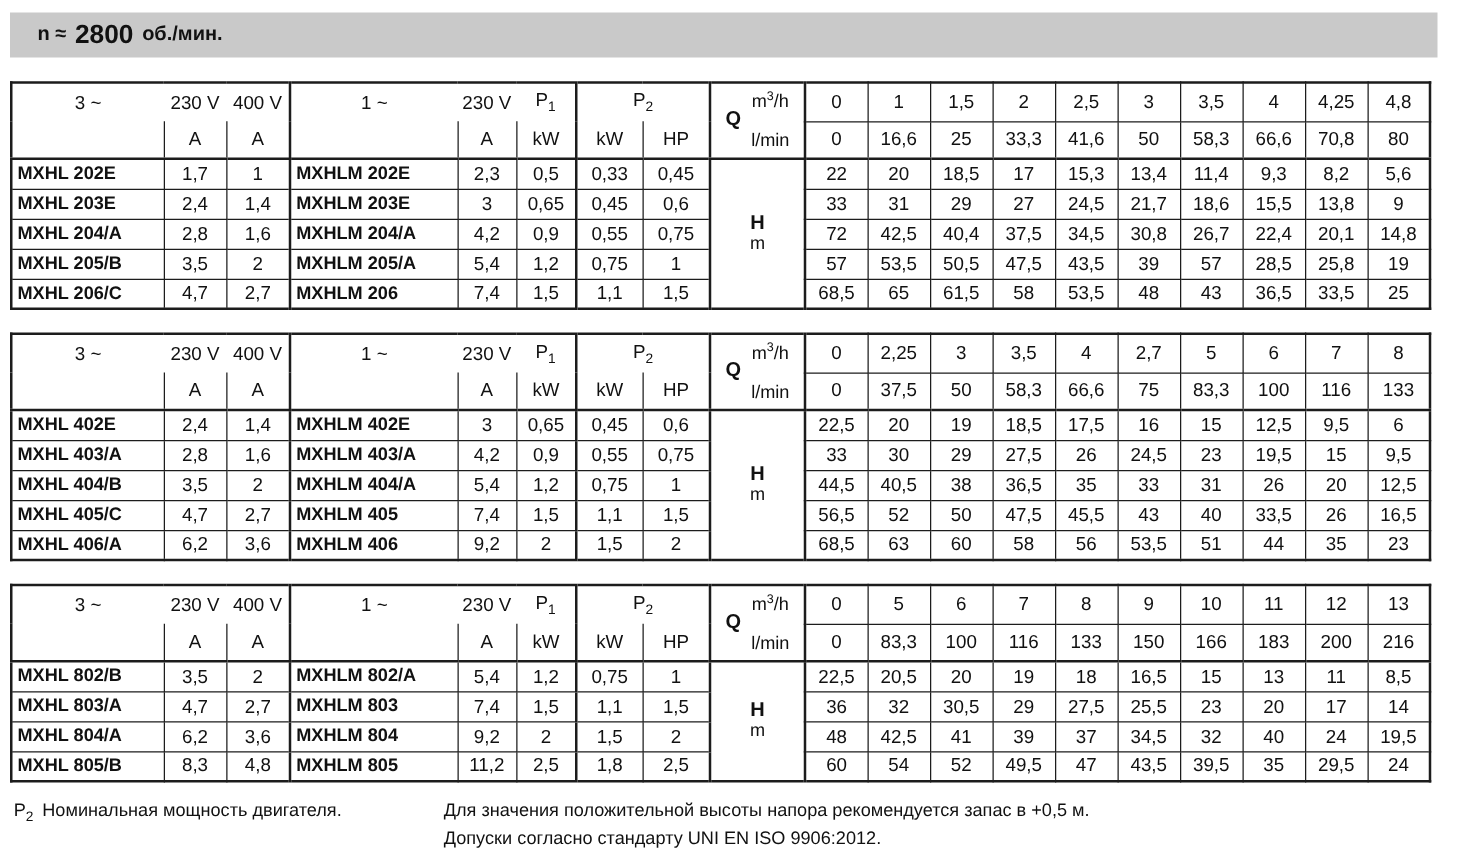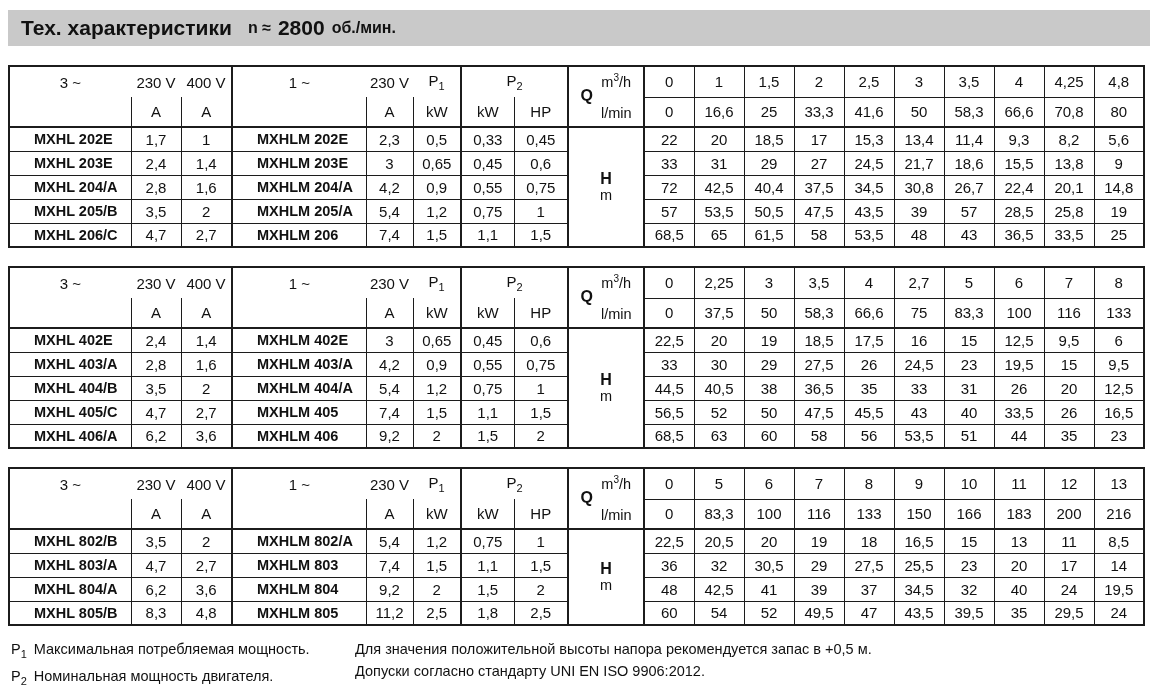--- a/index.html
+++ b/index.html
@@ -22,40 +22,39 @@
   td { border: 1px solid var(--border, #1c1c1c); font-size: 15px; text-align: center;
     vertical-align: middle; padding: 0; height: 24px; white-space: nowrap; overflow: hidden; }
   tr.hdr1 td { height: 31px; }
   tr.hdr2 td { height: 30px; }
 
   .nB { border-bottom-style: hidden; }
   .nR { border-right-style: hidden; }
   .bR2 { border-right-width: 2px; }
   .bB2 { border-bottom-width: 2px; }
 
-  .model { text-align: left; padding-left: 24px; font-weight: bold; font-size: 14.5px; }
+  .model { text-align: left; padding-left: 4px; font-weight: bold; font-size: 14.5px; }
   sup { font-size: 10px; } sub { font-size: 11px; }
 
   .qwrap { display: flex; align-items: center; justify-content: center; gap: 8px; }
   .qtag  { font-weight: bold; font-size: 16px; }
   .qunits { display: flex; flex-direction: column; gap: 15px; font-size: 14.5px; align-items: center; }
   .hwrap { display: flex; flex-direction: column; line-height: 17px; align-items: center; }
   .htag  { font-weight: bold; font-size: 16px; }
   .hunit { font-size: 14.5px; }
 
   .footer { margin: 12px 0 0 11px; display: flex; font-size: 14.5px; line-height: 22px; }
   .foot-left { width: 344px; }
   .plabel { margin-right: 7px; }
   .foot-right div { white-space: nowrap; }
 </style>
 </head>
 <body>
 
 <div class="title-bar">
-  <span class="t-main">Тех. характеристики</span>
   <span class="t-n">n ≈</span>
   <span class="t-val">2800</span>
   <span class="t-unit">об./мин.</span>
 </div>
 
 <div id="tables">
     <table class="spec">
       <colgroup>
         <col style="width: 122px;">
         <col style="width: 50px;">
@@ -570,23 +569,20 @@
           <td>29,5</td>
           <td>24</td>
         </tr>
       </tbody>
     </table>
   </div>
 
 <div class="footer">
   <div class="foot-left">
     <div>
-      <span class="plabel"><span>P</span><sub>1</sub></span><span>Максимальная потребляемая мощность.</span>
-    </div>
-    <div>
       <span class="plabel"><span>P</span><sub>2</sub></span><span>Номинальная мощность двигателя.</span>
     </div>
   </div>
   <div class="foot-right">
     <div>Для значения положительной высоты напора рекомендуется запас в +0,5 м.</div>
     <div>Допуски согласно стандарту UNI EN ISO 9906:2012.</div>
   </div>
 </div>
 
 </body></html>

